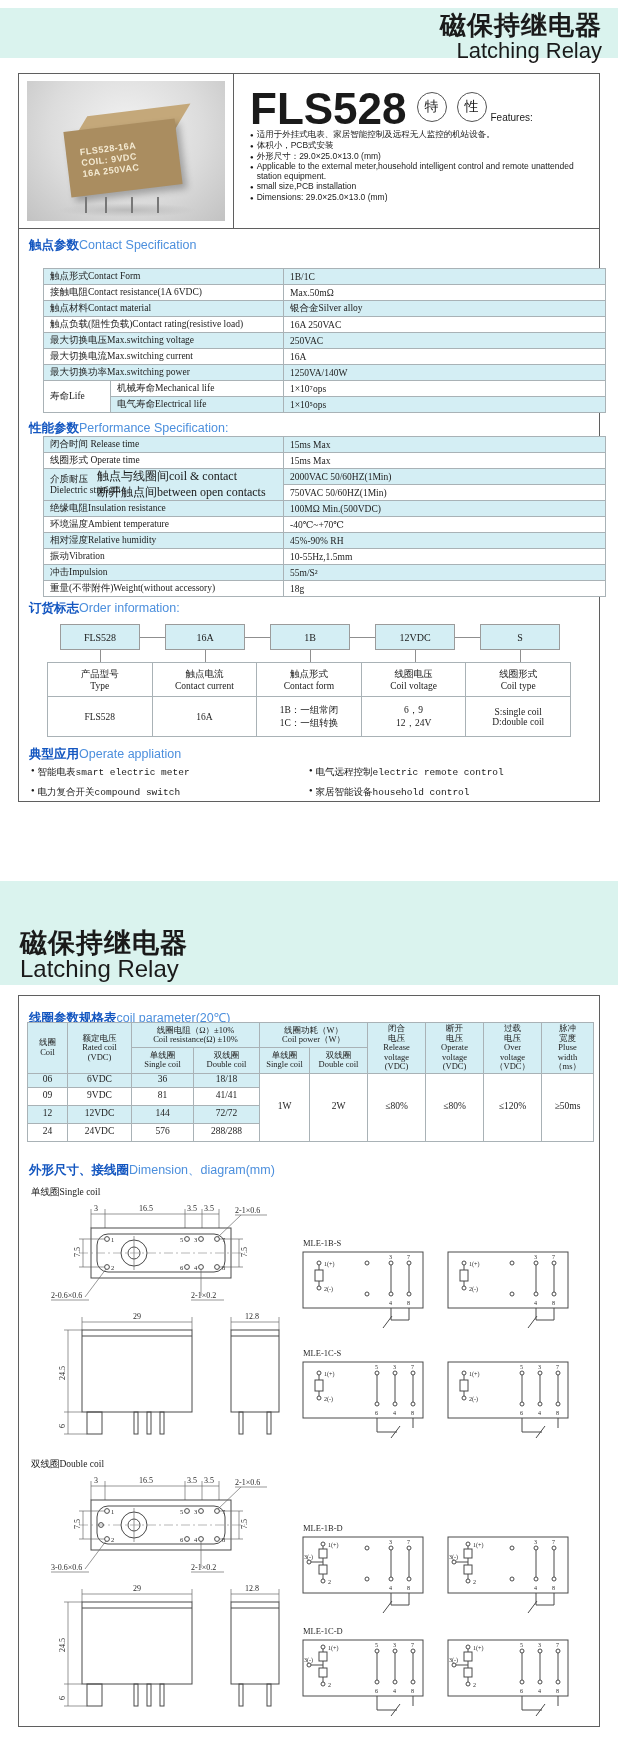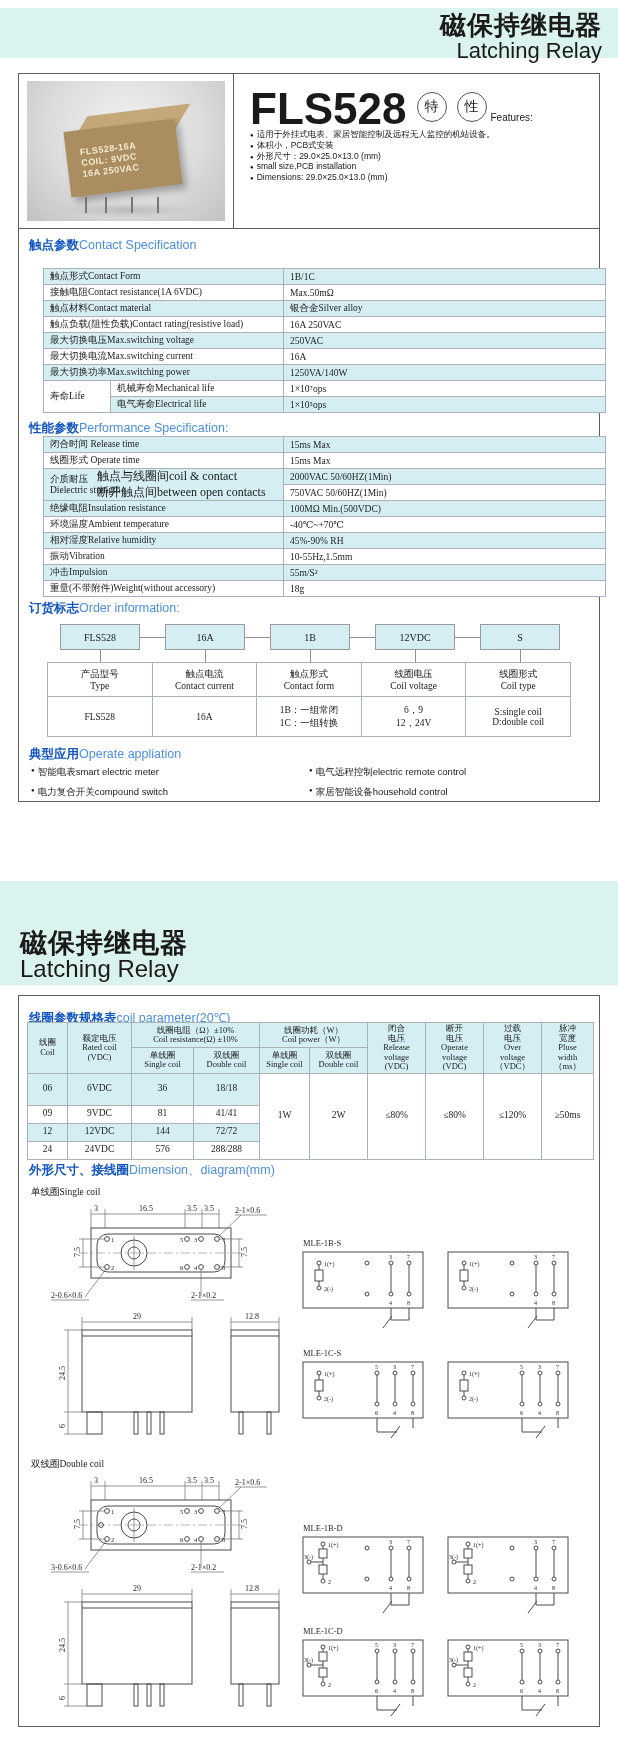--- a/index.html
+++ b/index.html
@@ -93,20 +93,21 @@
       <div class="model-row">
         <span class="model">FLS528</span>
         <span class="badge">特</span>
         <span class="badge">性</span>
         <span class="features-label">Features:</span>
       </div>
       <div class="features">
         <div class="feat-item">适用于外挂式电表、家居智能控制及远程无人监控的机站设备。</div>
         <div class="feat-item">体积小，PCB式安装</div>
         <div class="feat-item">外形尺寸：29.0×25.0×13.0 (mm)</div>
+        <div class="feat-item">Applicable to the external meter,household intelligent control and remote unattended station equipment.</div>
         <div class="feat-item">small size,PCB installation</div>
         <div class="feat-item">Dimensions: 29.0×25.0×13.0 (mm)</div>
       </div>
     </div>
   </div>
 
   <div class="sec-title" style="top:163px">
     <span class="sec-cn">触点参数</span><span class="sec-en">Contact Specification</span>
   </div>
 
@@ -274,21 +275,21 @@
             <div>S:single coil</div>
             <div>D:double coil</div>
           </td>
     </tr>
   </tbody>
     </table>
 
   <div class="sec-title" style="top:672px">
     <span class="sec-cn">典型应用</span><span class="sec-en">Operate appliation</span>
   </div>
-  <div style="position:absolute;top:692px;left:12px;width:556px;display:grid;grid-template-columns:1fr 1fr;row-gap:7px;font-size:9.5px;font-family:Liberation Sans, sans-serif">
+  <div style="position:absolute;top:692px;left:12px;width:556px;display:grid;grid-template-columns:1fr 1fr;row-gap:7px;font-size:9.5px;font-family:Liberation Mono, monospace">
     <div class="feat-item">智能电表smart electric meter</div>
     <div class="feat-item">电气远程控制electric remote control</div>
     <div class="feat-item">电力复合开关compound switch</div>
     <div class="feat-item">家居智能设备household control</div>
   </div>
 </div>
 
 <div class="band band2">
   <div class="band-cn" style="font-size:27px">磁保持继电器</div>
   <div class="band-en" style="font-size:24px">Latching Relay</div>
@@ -373,21 +374,21 @@
       <td class="hd">
             <div>单线圈</div>
             <div>Single coil</div>
           </td>
       <td class="hd">
             <div>双线圈</div>
             <div>Double coil</div>
           </td>
     </tr>
     <tr>
-      <td class="dat cy" style="height:32px">06</td>
+      <td class="dat cy" style="height:14px">06</td>
       <td class="dat cy">6VDC</td>
       <td class="dat cy">36</td>
       <td class="dat cy">18/18</td>
       <td class="dat wh" rowspan="4">1W</td>
       <td class="dat wh" rowspan="4">2W</td>
       <td class="dat wh" rowspan="4">≤80%</td>
       <td class="dat wh" rowspan="4">≤80%</td>
       <td class="dat wh" rowspan="4">≤120%</td>
       <td class="dat wh" rowspan="4">≥50ms</td>
     </tr>

